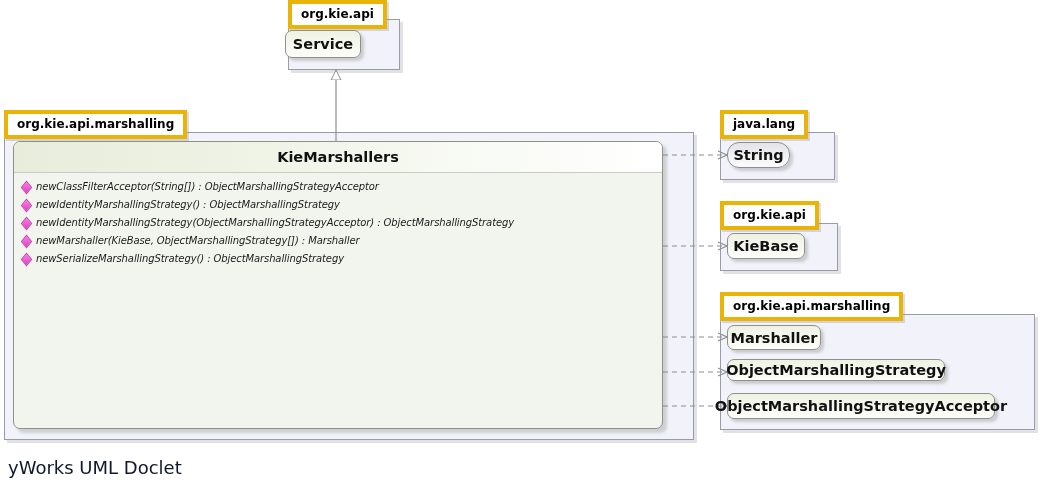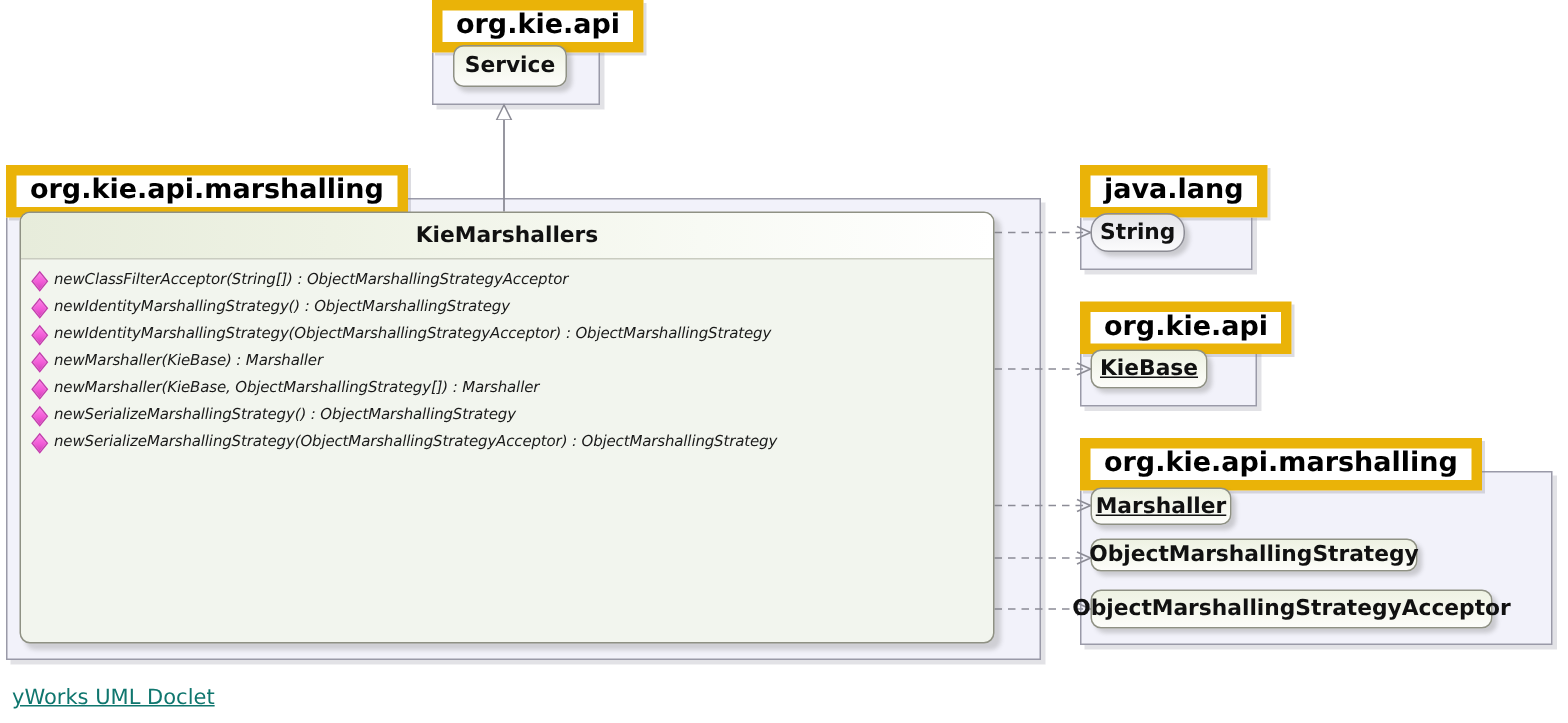--- a/index.html
+++ b/index.html
@@ -25,22 +25,22 @@
   
   .pkg {
     position: absolute;
     box-sizing: border-box;
   }
   .pkg-tab {
     position: absolute;
     left: 0; top: 0;
     box-sizing: border-box;
     background: #ffffff;
-    border: 7px solid #eab308;
-    font-size: 18px;
+    border: 4px solid #eab308;
+    font-size: 12px;
     font-weight: bold;
     color: #000000;
     padding: 2px 9px 3px 9px;
     line-height: 16px;
     white-space: nowrap;
     z-index: 3;
     box-shadow: 2px 2px 0 rgba(140,140,155,0.30);
   }
   .pkg-body {
     position: absolute;
@@ -125,24 +125,23 @@
     background: linear-gradient(135deg, #ff7ce8 0%, #f05ad6 55%, #d63ebb 100%);
     border: 1px solid #c43cae;
     transform: rotate(45deg) skew(6deg, 6deg);
   }
 
   
   .footer {
     position: absolute;
     left: 8px;
     top: 457px;
-    font-size: 14px;
-    color: #0f766e;
+    font-size: 18px;
+    color: #0f172a;
     z-index: 8;
-    text-decoration: underline;
   }
 
   svg.edges {
     position: absolute;
     left: 0; top: 0;
     width: 1045px;
     height: 482px;
     z-index: 4;
     pointer-events: none;
   }
@@ -172,21 +171,21 @@
 
     <line x1="663" y1="372" x2="727" y2="372" stroke="#8c8c96" stroke-width="1.1" stroke-dasharray="5,4" marker-end="url(#open-arrow)"></line>
 
     <line x1="663" y1="406" x2="727" y2="406" stroke="#8c8c96" stroke-width="1.1" stroke-dasharray="5,4" marker-end="url(#open-arrow)"></line>
   </svg>
 
   <div class="pkg" style="left:288px; top:0px; width:112px; height:70px;">
     <div class="pkg-body" style="left:0px; top:19px; width:112px; height:51px;"></div>
     <div class="pkg-tab">org.kie.api</div>
   </div>
-  <div class="cls" style="left:302px; top:30px; width:76px; height:28px;">
+  <div class="cls" style="left:285px; top:30px; width:76px; height:28px;">
     <span>Service</span>
   </div>
 
   <div class="pkg" style="left:4px; top:110px; width:690px; height:330px;">
     <div class="pkg-body" style="left:0px; top:22px; width:690px; height:308px;"></div>
     <div class="pkg-tab">org.kie.api.marshalling</div>
   </div>
 
   <div class="bigcls" style="left:13px; top:141px; width:650px; height:288px;">
     <div class="bigcls-title">KieMarshallers</div>
@@ -200,65 +199,57 @@
       <div class="member">
         <span class="icon-static-method"></span>
         <span class="mtext">newIdentityMarshallingStrategy() : ObjectMarshallingStrategy</span>
       </div>
 
       <div class="member">
         <span class="icon-static-method"></span>
         <span class="mtext">newIdentityMarshallingStrategy(ObjectMarshallingStrategyAcceptor) : ObjectMarshallingStrategy</span>
       </div>
 
-      <div class="member">
-        <span class="icon-static-method"></span>
-        <span class="mtext">newMarshaller(KieBase) : Marshaller</span>
-      </div>
 
       <div class="member">
         <span class="icon-static-method"></span>
         <span class="mtext">newMarshaller(KieBase, ObjectMarshallingStrategy[]) : Marshaller</span>
       </div>
 
       <div class="member">
         <span class="icon-static-method"></span>
         <span class="mtext">newSerializeMarshallingStrategy() : ObjectMarshallingStrategy</span>
       </div>
 
-      <div class="member">
-        <span class="icon-static-method"></span>
-        <span class="mtext">newSerializeMarshallingStrategy(ObjectMarshallingStrategyAcceptor) : ObjectMarshallingStrategy</span>
-      </div>
 
     </div>
   </div>
 
   <div class="pkg" style="left:720px; top:110px; width:115px; height:52px;">
     <div class="pkg-body" style="left:0px; top:22px; width:115px; height:48px;"></div>
     <div class="pkg-tab">java.lang</div>
   </div>
   <div class="cls external" style="left:727px; top:142px; width:63px; height:26px;">
     <span>String</span>
   </div>
 
   <div class="pkg" style="left:720px; top:201px; width:118px; height:70px;">
     <div class="pkg-body" style="left:0px; top:22px; width:118px; height:48px;"></div>
     <div class="pkg-tab">org.kie.api</div>
   </div>
-  <div class="cls" style="left:727px; top:233px; width:78px; height:26px;text-decoration:underline;">
+  <div class="cls" style="left:727px; top:233px; width:78px; height:26px;">
     <span>KieBase</span>
   </div>
 
   <div class="pkg" style="left:720px; top:292px; width:315px; height:138px;">
     <div class="pkg-body" style="left:0px; top:22px; width:315px; height:116px;"></div>
     <div class="pkg-tab">org.kie.api.marshalling</div>
   </div>
 
-  <div class="cls" style="left:727px; top:325px; width:94px; height:25px;text-decoration:underline;">
+  <div class="cls" style="left:727px; top:325px; width:94px; height:25px;">
     <span>Marshaller</span>
   </div>
 
   <div class="cls" style="left:727px; top:359px; width:218px; height:22px;">
     <span>ObjectMarshallingStrategy</span>
   </div>
 
   <div class="cls" style="left:727px; top:393px; width:268px; height:26px;">
     <span>ObjectMarshallingStrategyAcceptor</span>
   </div>

